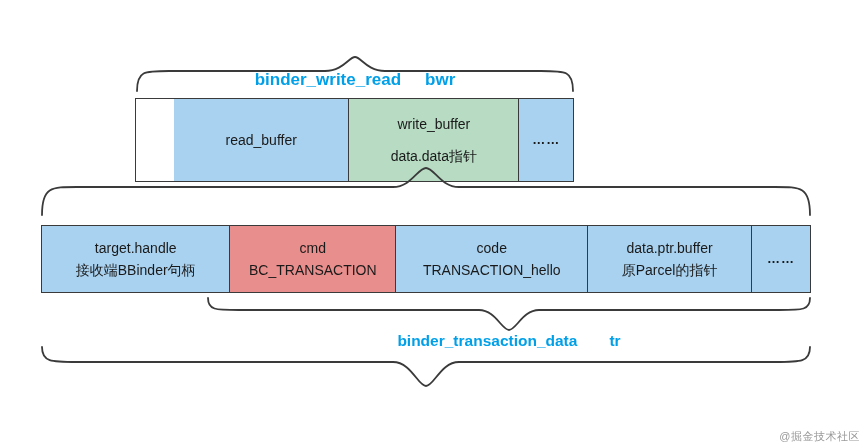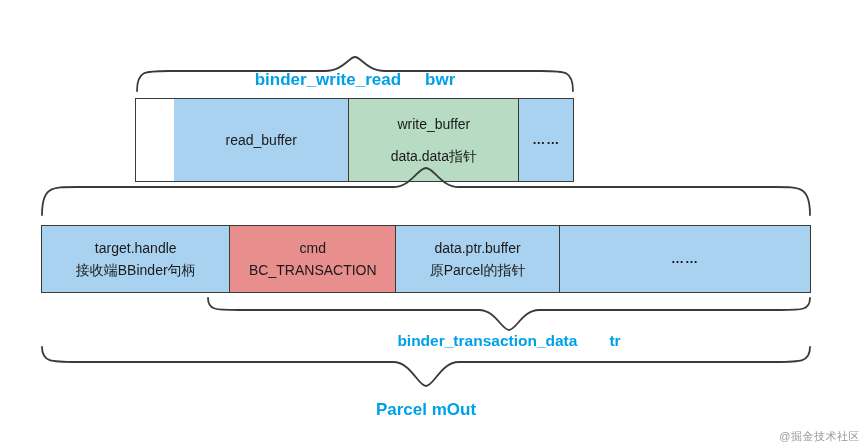--- a/index.html
+++ b/index.html
@@ -84,20 +84,24 @@
 
   <div id="bottom-row" class="row abs">
     <div class="cell b2 c-blue">
       <div class="line">target.handle</div>
       <div class="line">接收端BBinder句柄</div>
     </div>
     <div class="cell b1 c-red">
       <div class="line">cmd</div>
       <div class="line">BC_TRANSACTION</div>
     </div>
+    <div class="cell b3 c-blue">
+      <div class="line">code</div>
+      <div class="line">TRANSACTION_hello</div>
+    </div>
     <div class="cell b4 c-blue">
       <div class="line">data.ptr.buffer</div>
       <div class="line">原Parcel的指针</div>
     </div>
     <div class="cell b5 c-blue dots-cell">
       <div class="line">……</div>
     </div>
   </div>
 
   <svg class="brace abs" style="left:207px;top:297px;" width="604" height="34" viewBox="0 0 604 34">
@@ -106,19 +110,16 @@
 
   <div id="tr-label" class="abs accent-label">
     <span>binder_transaction_data</span>
     <span>tr</span>
   </div>
 
   <svg class="brace abs" style="left:41px;top:346px;" width="770" height="41" viewBox="0 0 770 41">
     <path d="M 1,1 C 1,16 10,16 36,16 L 352,16 C 370,16 377,40 385,40 C 393,40 400,16 418,16 L 734,16 C 760,16 769,16 769,1"></path>
   </svg>
 
-  <div id="parcel-label" class="abs accent-label">
-    <span>Parcel mOut</span>
-  </div>
 
   <div id="watermark" class="abs">@掘金技术社区</div>
 
 </div>
 
 </body></html>

